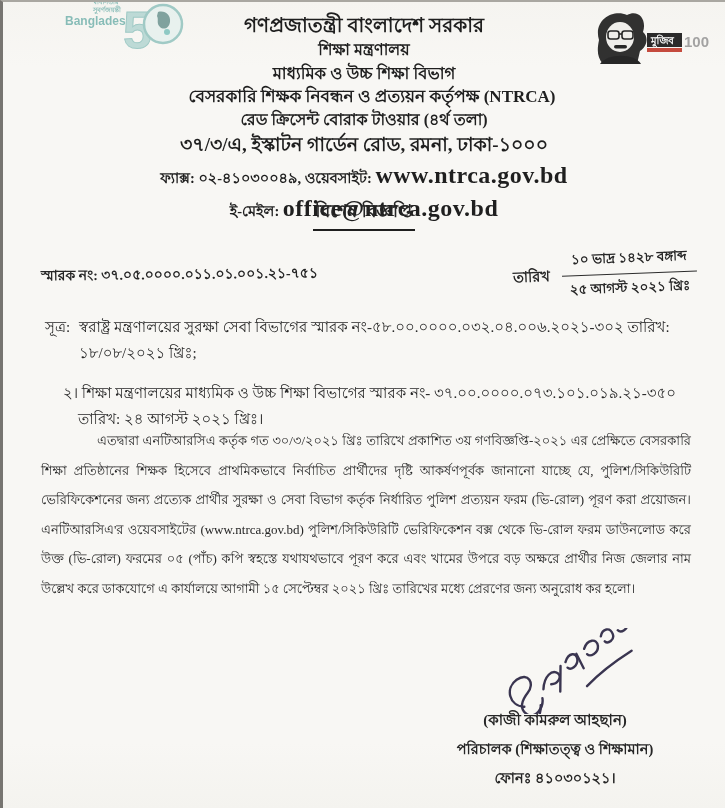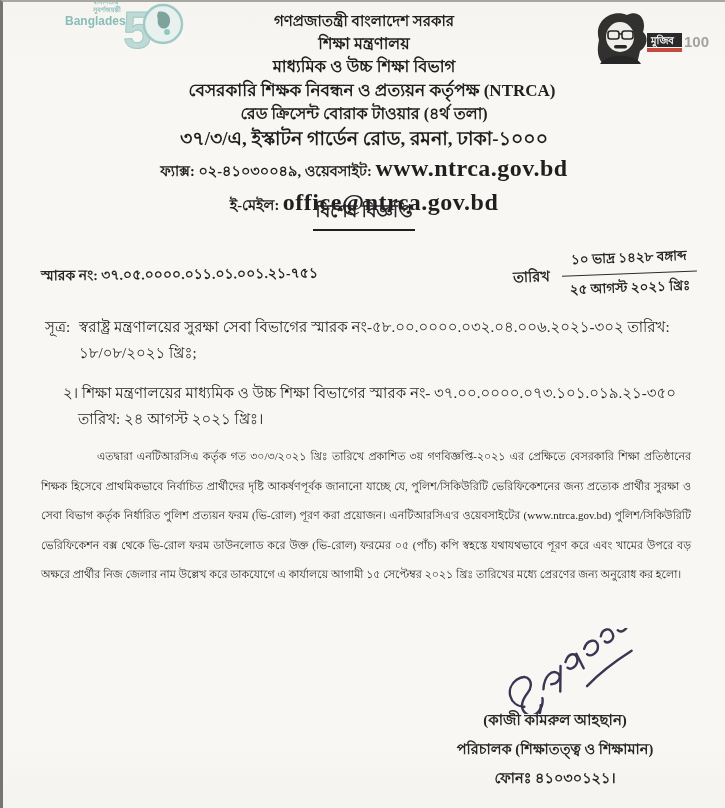--- a/index.html
+++ b/index.html
@@ -17,21 +17,21 @@
     overflow:hidden;
   }
 
   
   .logo-left { position:absolute; left:60px; top:-6px; opacity:0.55; }
   .logo-right { position:absolute; right:8px; top:4px; opacity:0.9; }
 
   
   .header { position:absolute; top:8px; left:0; right:0; text-align:center; line-height:1.3; }
   .header .h-line { margin:2px 0; font-weight:600; color:#1f1f1f; }
-  .h1 { font-size:15px; }
+  .h1 { font-size:20px; }
   .h2 { font-size:16px; }
   .h3 { font-size:16.5px; }
   .h4 { font-size:17px; font-weight:700 !important;padding-left:16px; }
   .h5 { font-size:16px; }
   .h6 { font-size:19px; }
   .h-contact { font-size:14.5px; }
   .latin-big { font-size:24px; letter-spacing:0.5px; }
 
   
   .notice-title-wrap { position:absolute; top:196px; left:0; right:0; text-align:center; }
@@ -53,22 +53,22 @@
   .date-bottom { padding-top:3px; }
 
   
   .references { position:absolute; top:312px; left:38px; right:36px; font-size:15px; line-height:1.75; }
   .ref-item1 { position:relative; padding-left:38px; }
   .ref-label { position:absolute; left:4px; top:0; }
   .ref-item2 { margin-top:13px; padding-left:37px; text-indent:-15px; }
 
   
   .body-par {
-    position:absolute; top:440px; left:38px; right:34px;
-    font-size:11px; line-height:29.5px;
+    position:absolute; top:424px; left:38px; right:34px;
+    font-size:13px; line-height:29.5px;
     text-align:justify; text-indent:56px;
   }
 
   
   .sig-block { position:absolute; top:626px; right:36px; width:268px; text-align:center; }
   .sig-scribble { display:block; margin:0 0 0 60px; }
   .sig-name { font-size:15px; font-weight:600; margin-top:-6px; }
   .sig-line { font-size:14.5px; font-weight:600; margin-top:5px; }
 </style>
 </head>

